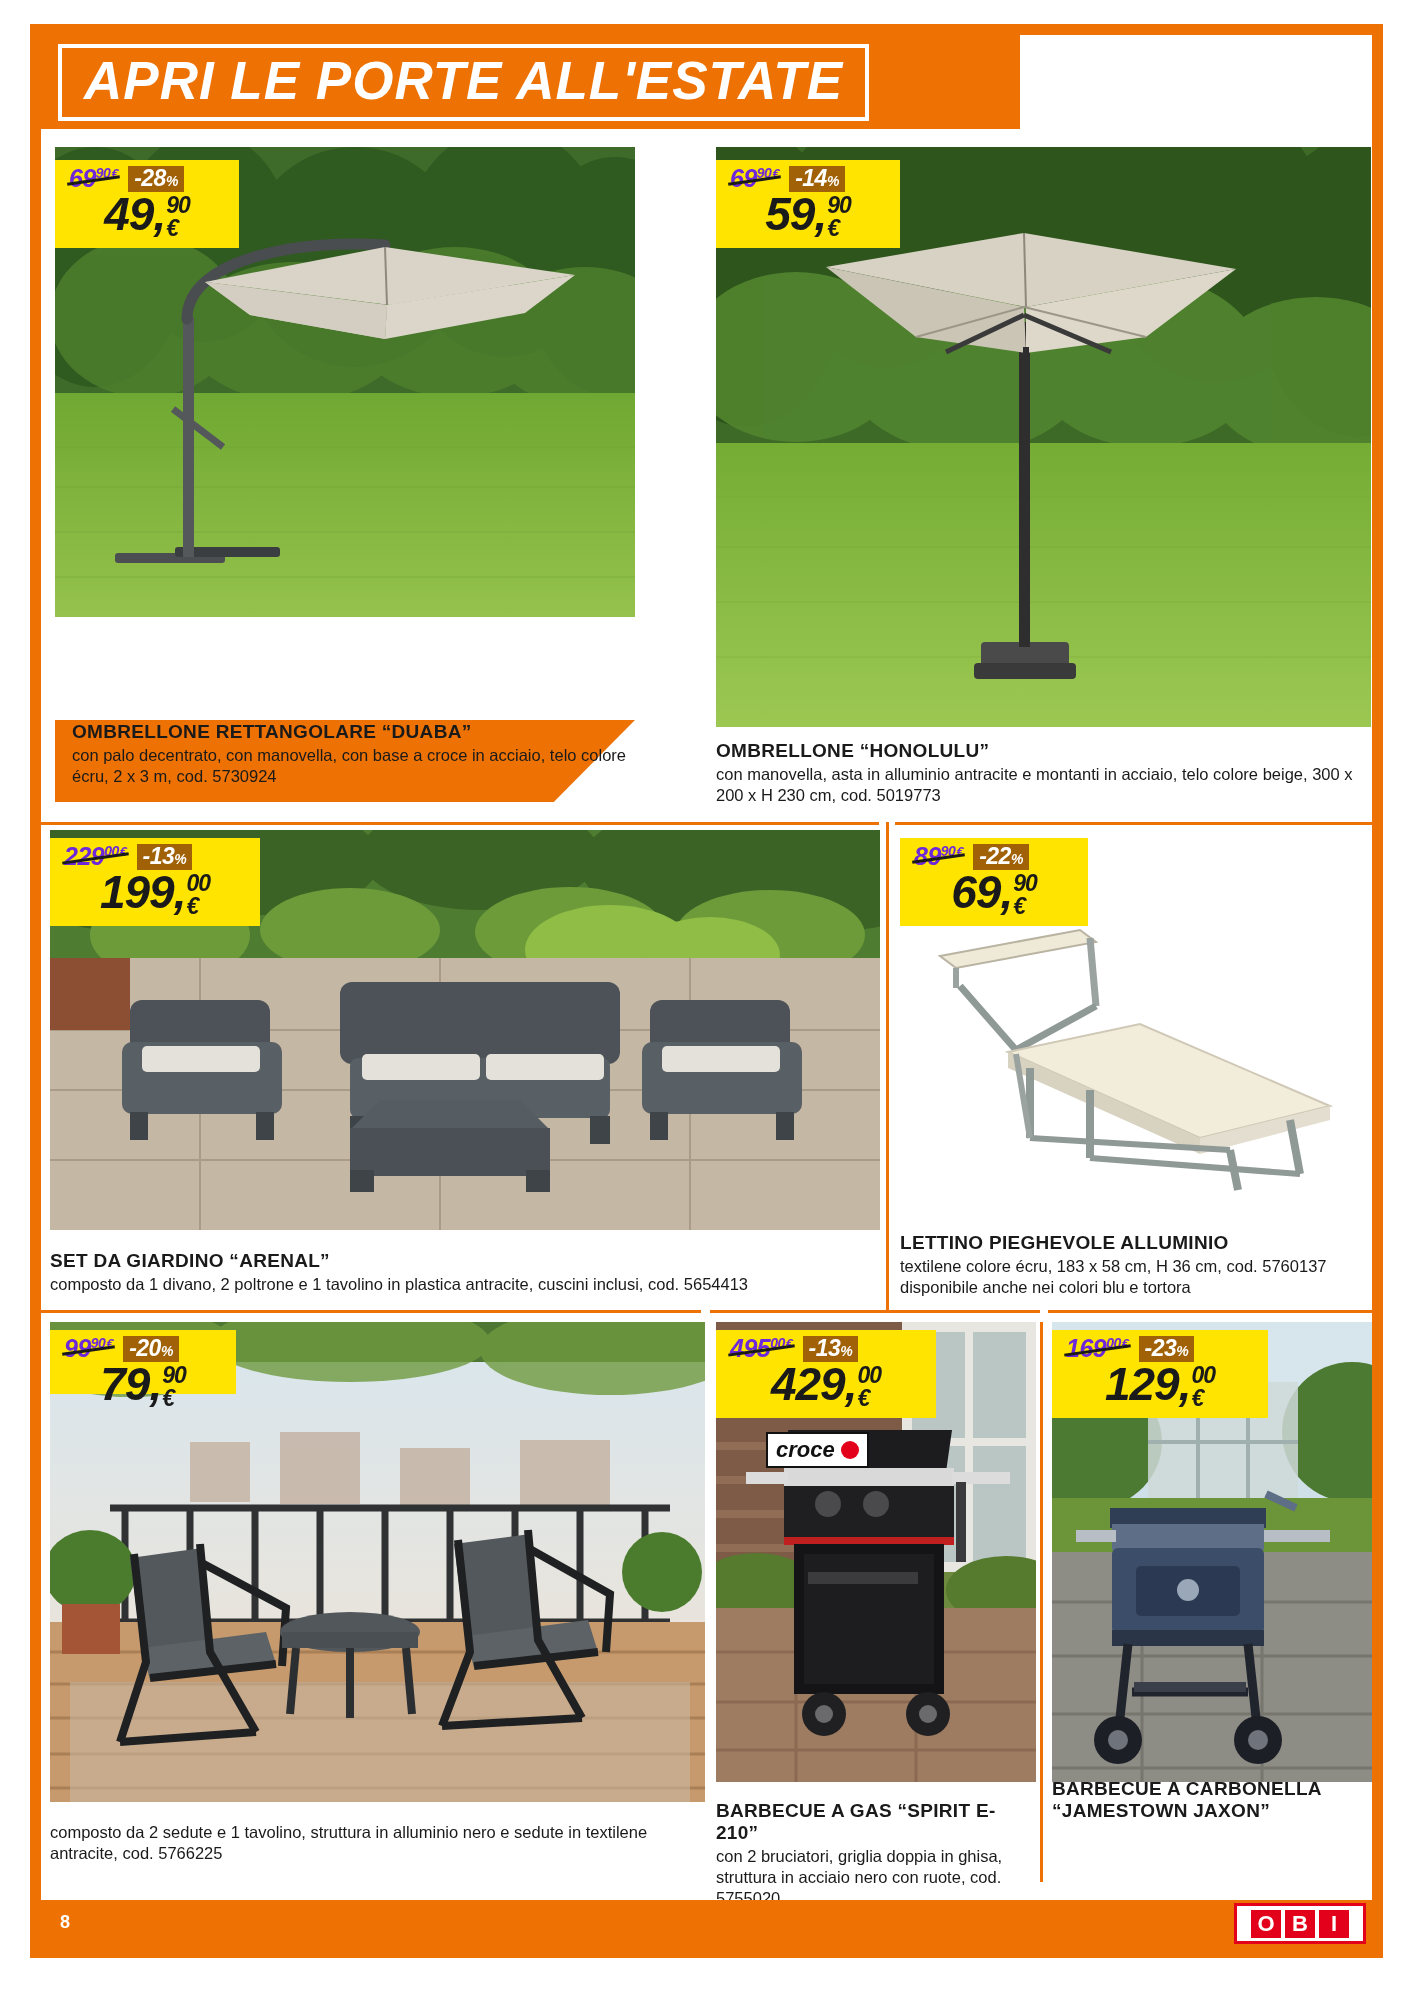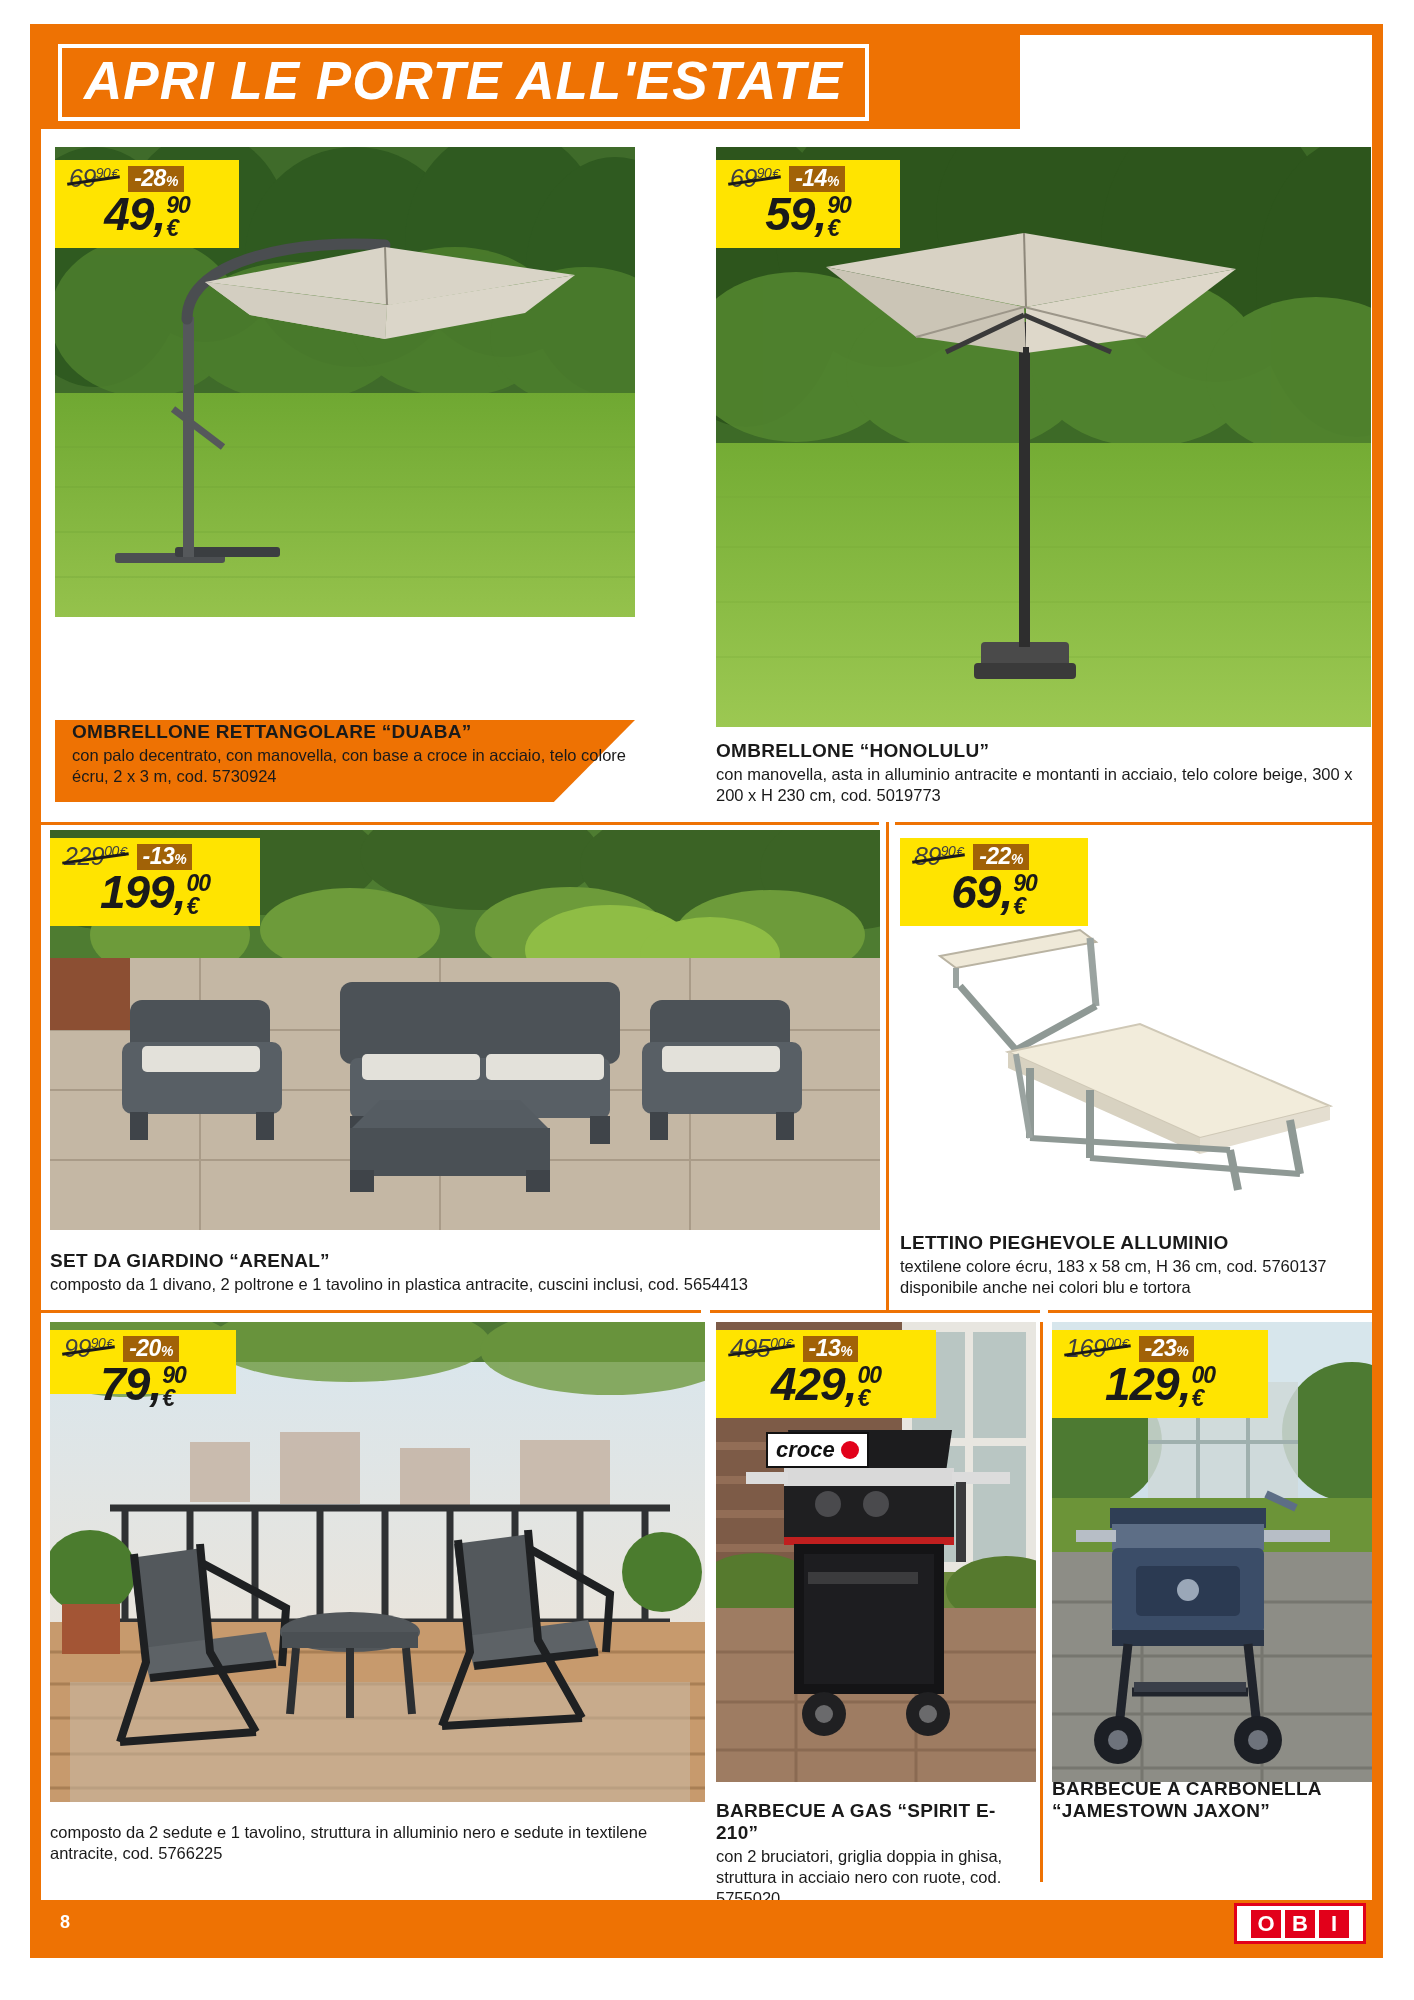--- a/index.html
+++ b/index.html
@@ -51,21 +51,21 @@
     z-index:30;
     padding:6px 14px 8px 14px;
     box-sizing:border-box;
     line-height:1;
   }
   .badge .row1{
     display:flex;align-items:flex-start;gap:10px;height:26px;
   }
   .old-price{
     position:relative;
-    font-size:25px;font-weight:normal;color:#404040;
+    font-size:25px;font-weight:bold;color:#6d28d9;
     font-style:italic;
     letter-spacing:-0.5px;
     display:inline-block;
   }
   .old-price .cents{font-size:14px;vertical-align:super;}
   .old-price .eur{font-size:13px;vertical-align:super;margin-left:1px;}
   .old-price:after{
     content:"";position:absolute;left:-2px;right:-2px;top:50%;height:3px;background:#1a1a1a;
     transform:rotate(-8deg);
   }

